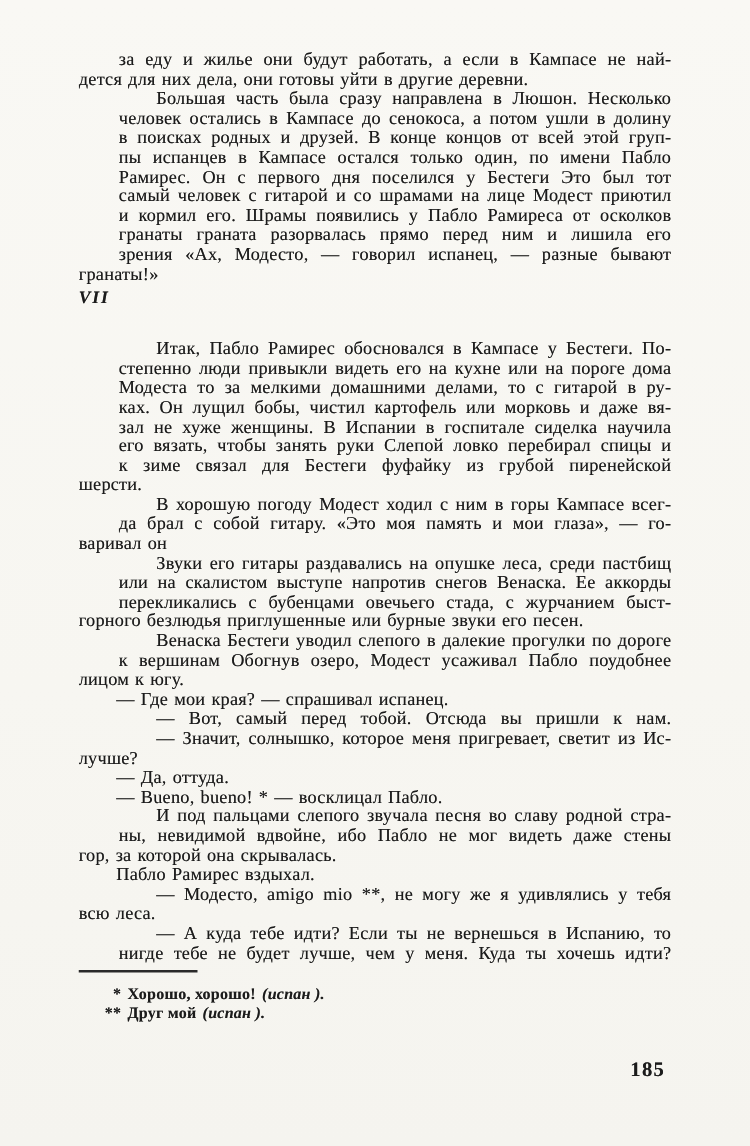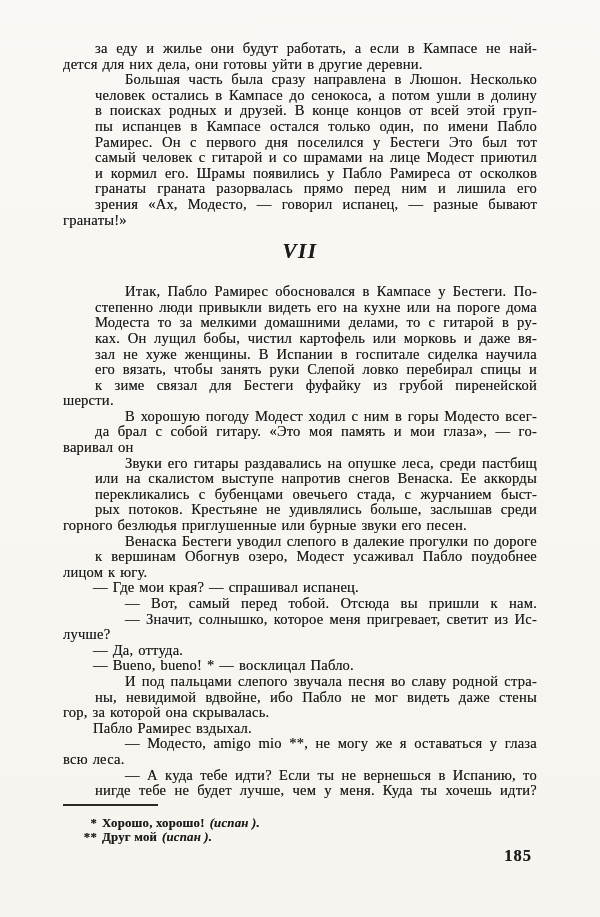--- a/index.html
+++ b/index.html
@@ -30,27 +30,25 @@
     letter-spacing: 0.2px;
     word-spacing: 1px;
     text-align: justify;
     text-shadow: 0 0 0.35px rgba(20,20,20,0.6);
     white-space: normal;
   }
   .line.jfull { text-align-last: justify; margin-left: 32px; }
   .line.jend  { text-align-last: left; }
   .line.ind   { text-indent: 30px; }
   .chapter-heading {
-    text-align: center;
     font-weight: bold;
     font-style: italic;
-    font-size: 21px;
+    font-size: 14px;
     line-height: 22px;
     letter-spacing: 1.5px;
-    margin-top: 12px;
     margin-bottom: 22px;
     text-shadow: 0 0 0.35px rgba(20,20,20,0.6);
   }
   .footnote-divider {
     margin-top: 5px;
     margin-left: 0;
     width: 95px; height: 2px;
     background: #2a2a2a;
   }
   .footnotes {
@@ -110,29 +108,28 @@
           <div class="line jfull ind">Итак, Пабло Рамирес обосновался в Кампасе у Бестеги. По-</div>
           <div class="line jfull">степенно люди привыкли видеть его на кухне или на пороге дома</div>
           <div class="line jfull">Модеста то за мелкими домашними делами, то с гитарой в ру-</div>
           <div class="line jfull">ках. Он лущил бобы, чистил картофель или морковь и даже вя-</div>
           <div class="line jfull">зал не хуже женщины. В Испании в госпитале сиделка научила</div>
           <div class="line jfull">его вязать, чтобы занять руки Слепой ловко перебирал спицы и</div>
           <div class="line jfull">к зиме связал для Бестеги фуфайку из грубой пиренейской</div>
           <div class="line jend">шерсти.</div>
         </div>
         <div class="para">
-          <div class="line jfull ind">В хорошую погоду Модест ходил с ним в горы Модесто всег-</div>
+          <div class="line jfull ind">В хорошую погоду Модест ходил с ним в горы Кампасе всег-</div>
           <div class="line jfull">да брал с собой гитару. «Это моя память и мои глаза», — го-</div>
           <div class="line jend">варивал он</div>
         </div>
         <div class="para">
           <div class="line jfull ind">Звуки его гитары раздавались на опушке леса, среди пастбищ</div>
           <div class="line jfull">или на скалистом выступе напротив снегов Венаска. Ее аккорды</div>
           <div class="line jfull">перекликались с бубенцами овечьего стада, с журчанием быст-</div>
-          <div class="line jfull">рых потоков. Крестьяне не удивлялись больше, заслышав среди</div>
           <div class="line jend">горного безлюдья приглушенные или бурные звуки его песен.</div>
         </div>
         <div class="para">
           <div class="line jfull ind">Венаска Бестеги уводил слепого в далекие прогулки по дороге</div>
           <div class="line jfull">к вершинам Обогнув озеро, Модест усаживал Пабло поудобнее</div>
           <div class="line jend">лицом к югу.</div>
         </div>
         <div class="para">
           <div class="line jend ind">— Где мои края? — спрашивал испанец.</div>
         </div>
@@ -151,21 +148,21 @@
         </div>
         <div class="para">
           <div class="line jfull ind">И под пальцами слепого звучала песня во славу родной стра-</div>
           <div class="line jfull">ны, невидимой вдвойне, ибо Пабло не мог видеть даже стены</div>
           <div class="line jend">гор, за которой она скрывалась.</div>
         </div>
         <div class="para">
           <div class="line jend ind">Пабло Рамирес вздыхал.</div>
         </div>
         <div class="para">
-          <div class="line jfull ind">— Модесто, amigo mio **, не могу же я оставаться у глаза</div>
+          <div class="line jfull ind">— Модесто, amigo mio **, не могу же я удивлялись у тебя</div>
           <div class="line jend">всю леса.</div>
         </div>
         <div class="para">
           <div class="line jfull ind">— А куда тебе идти? Если ты не вернешься в Испанию, то</div>
           <div class="line jfull">нигде тебе не будет лучше, чем у меня. Куда ты хочешь идти?</div>
         </div>
       </div>
 
     <div class="footnote-divider"></div>
 

